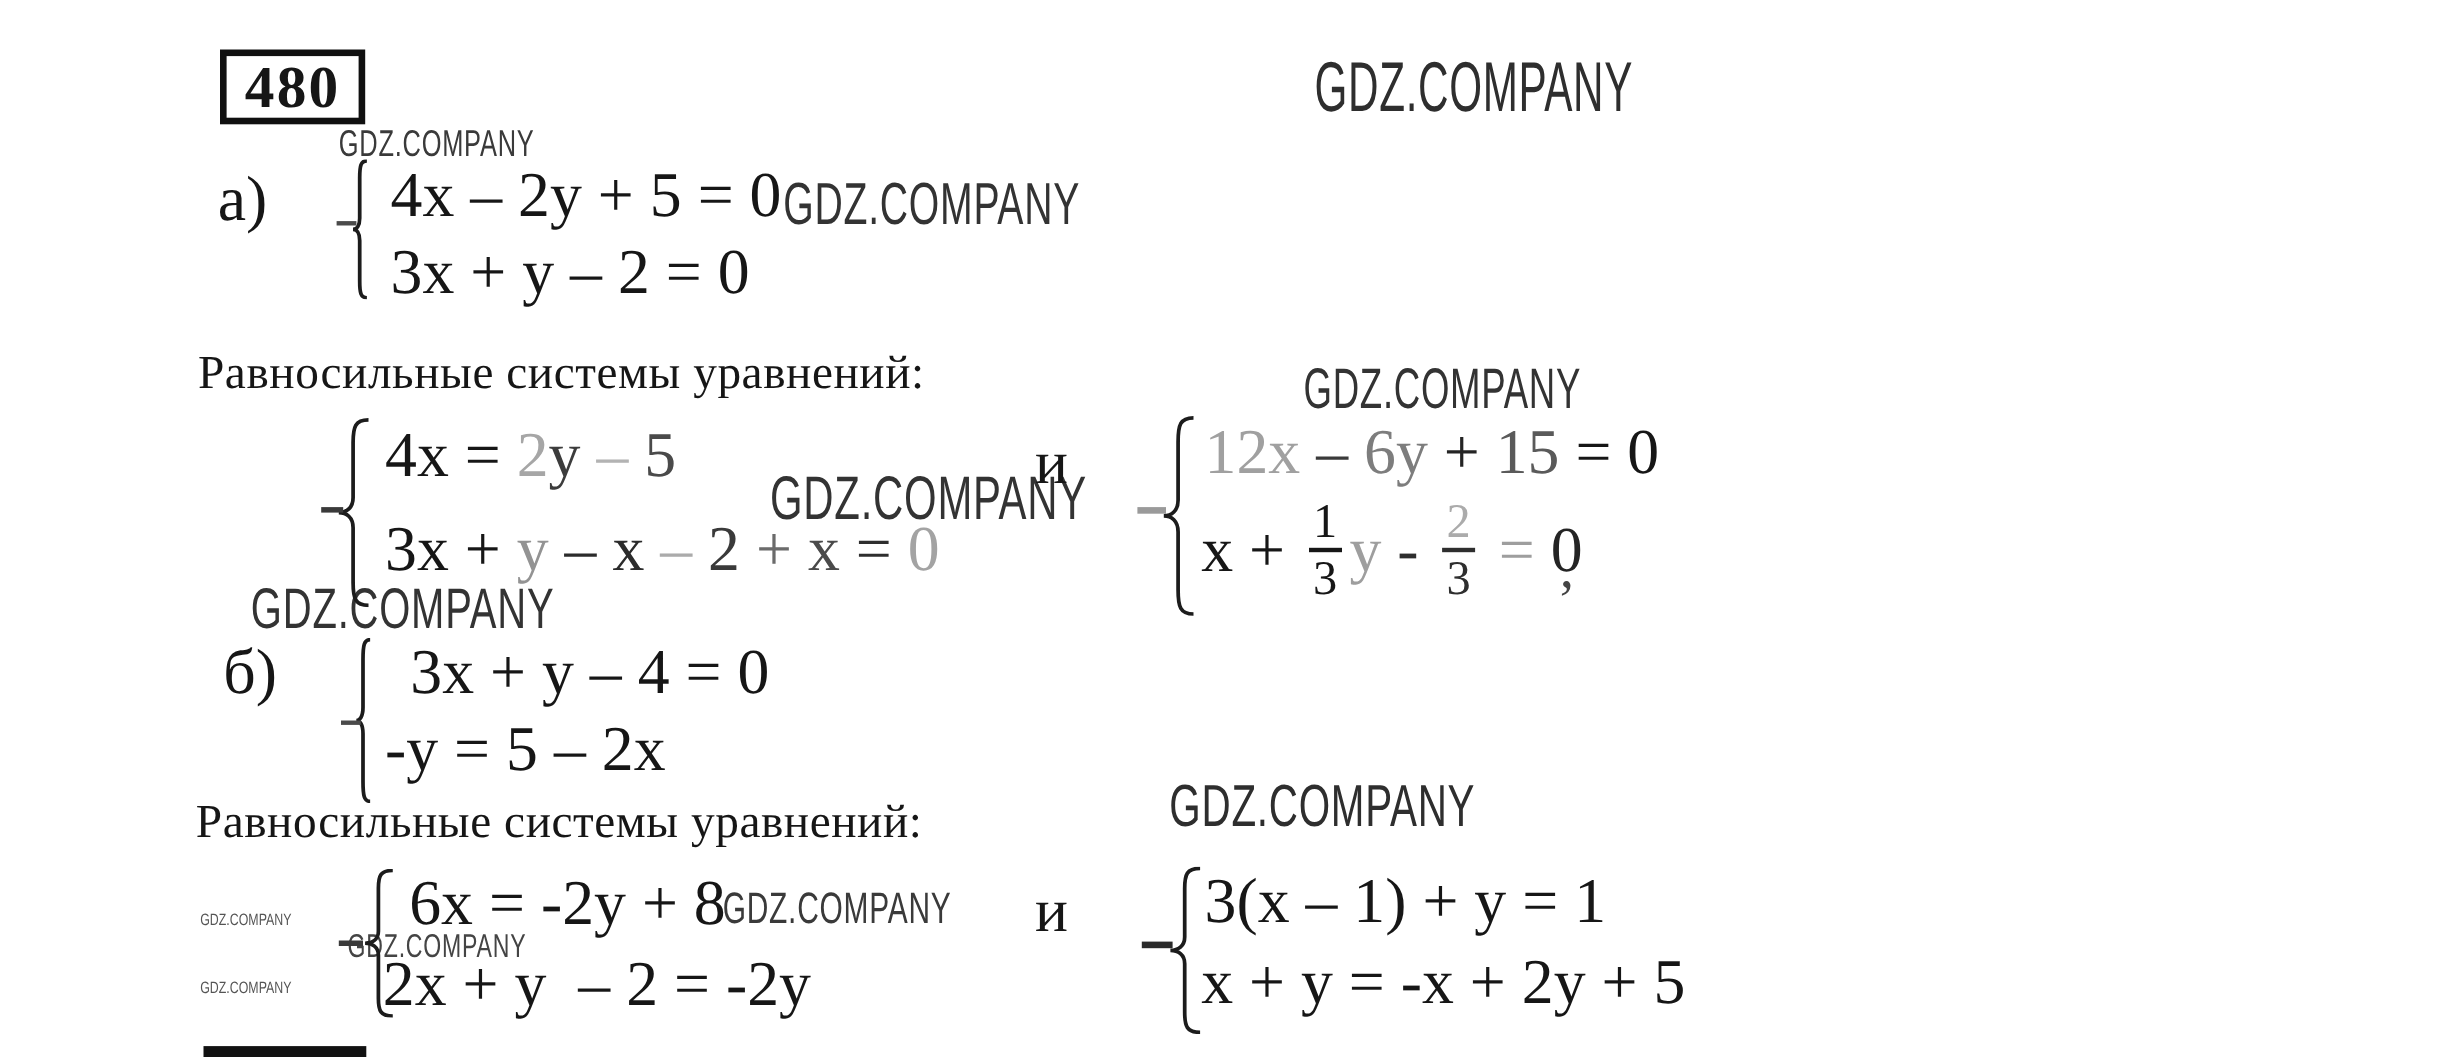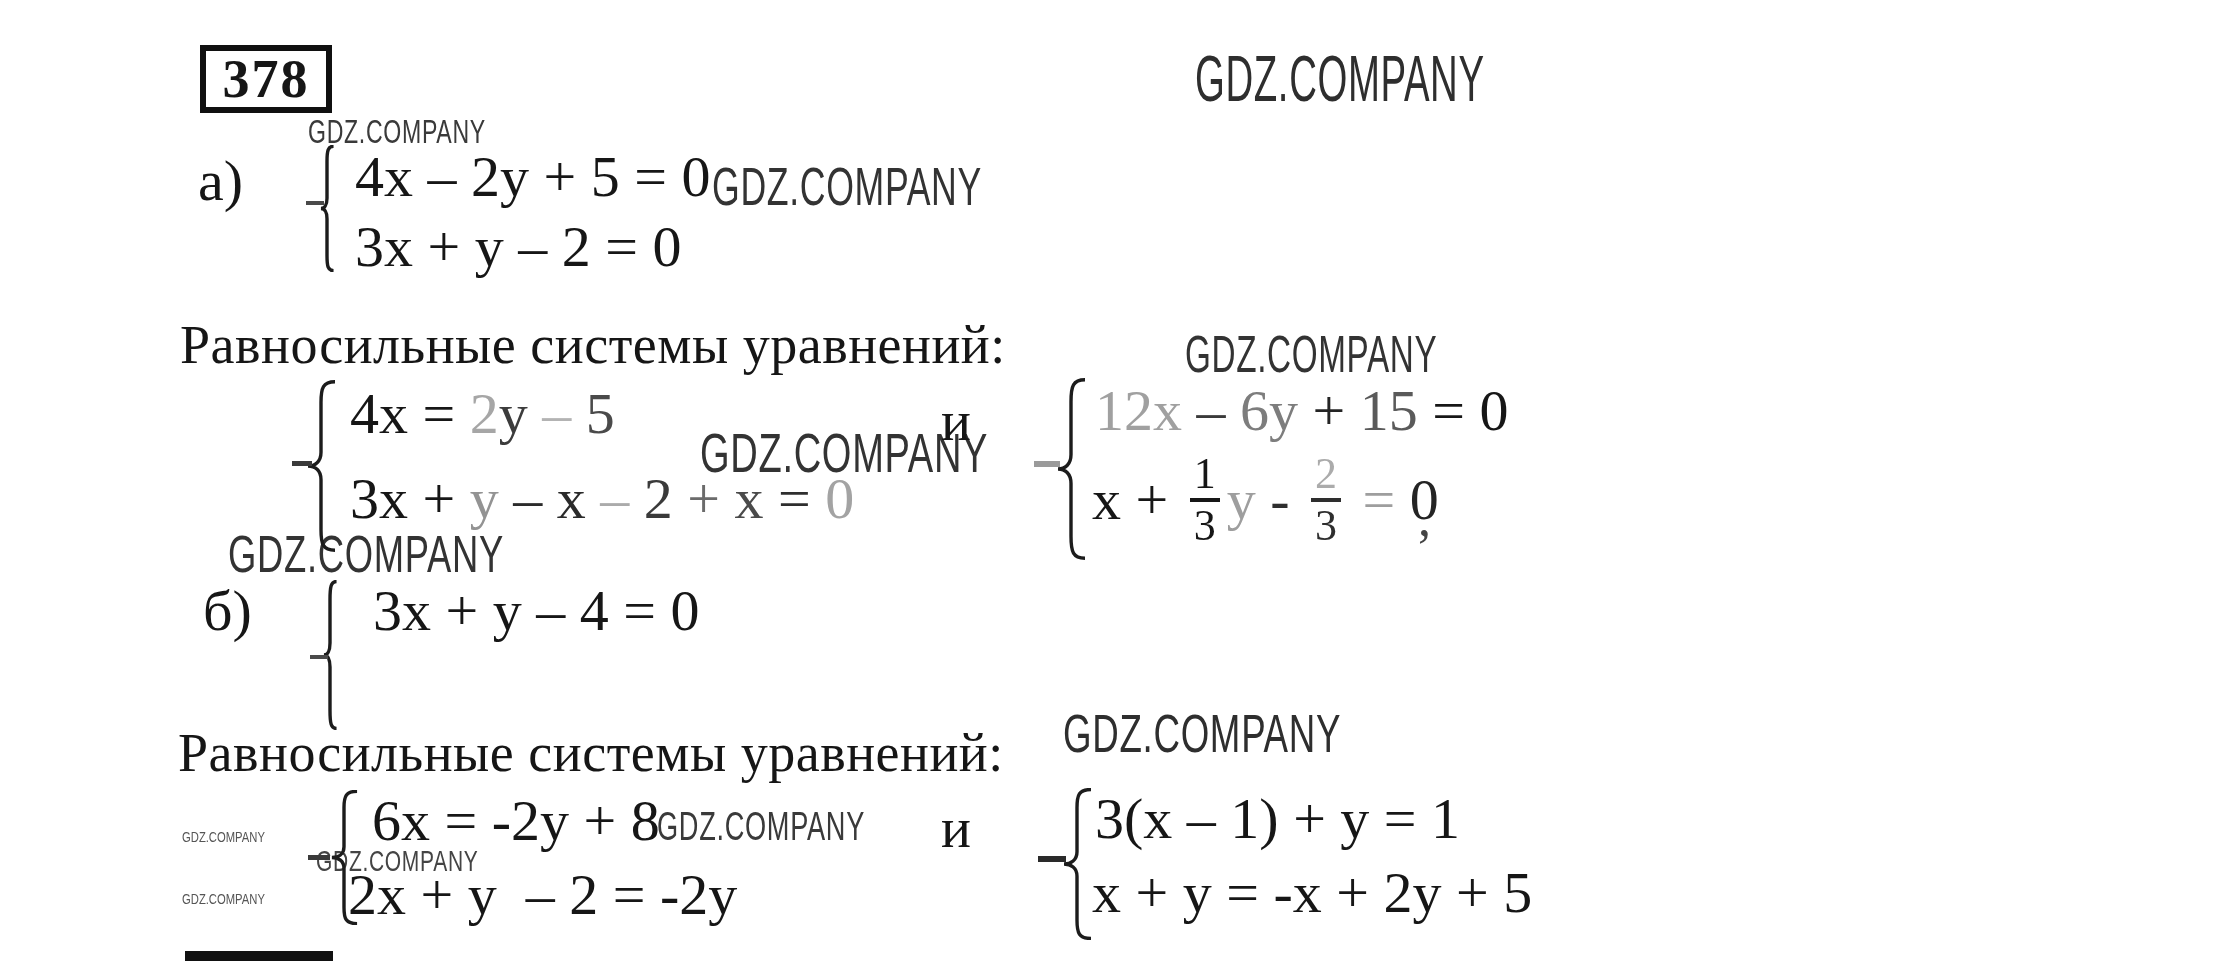--- a/index.html
+++ b/index.html
@@ -4,40 +4,40 @@
 <style>
   html,body{margin:0;padding:0;background:#ffffff;}
   .page{position:relative;width:2222px;height:961px;background:#ffffff;overflow:hidden;
         font-family:"Liberation Serif",serif;color:#161616;}
   .numbox{position:absolute;left:200px;top:45px;width:120px;height:56px;border:6px solid #101010;
           display:flex;align-items:center;justify-content:center;font-size:54px;font-weight:bold;
           letter-spacing:2px;background:#fff;}
   .wm{position:absolute;font-family:"Liberation Sans",sans-serif;transform-origin:left top;
       white-space:nowrap;letter-spacing:1px;font-weight:400;}
   .label{position:absolute;font-size:58px;line-height:1;}
-  .heading{position:absolute;font-size:54px;line-height:1;letter-spacing:0.5px;white-space:nowrap;}
+  .heading{position:absolute;font-size:43px;line-height:1;letter-spacing:0.5px;white-space:nowrap;}
   .eq{position:absolute;font-size:58px;line-height:1;white-space:pre;}
   .eq-frac{display:flex;align-items:center;height:104px;}
   .conj{position:absolute;font-size:56px;line-height:1;}
   .brace{position:absolute;}
   .brace path{fill:none;stroke:#1c1c1c;stroke-width:3.4;vector-effect:non-scaling-stroke;}
   .tick{position:absolute;height:6px;}
   .frac{display:inline-flex;flex-direction:column;align-items:center;vertical-align:middle;margin:0 7px;}
   .frac .num,.frac .den{font-size:44px;line-height:0.95;}
   .frac .bar{width:30px;height:4px;margin:3px 0;}
   .comma{position:absolute;font-size:52px;line-height:1;}
   .bottombar{position:absolute;left:185px;top:951px;width:148px;height:10px;background:#111;}
 </style>
 </head>
 <body>
 
 <div class="page">
 
   <div class="numbox">
-    <span>378</span>
+    <span>480</span>
   </div>
 
   <div class="wm" style="left:1195px;top:42px;font-size:64px;color:#2e2e2e;transform:scaleX(0.60);">GDZ.COMPANY</div>
   <div class="wm" style="left:308px;top:112px;font-size:34px;color:#3a3a3a;transform:scaleX(0.68);">GDZ.COMPANY</div>
   <div class="wm" style="left:712px;top:155px;font-size:54px;color:#333333;transform:scaleX(0.66);">GDZ.COMPANY</div>
   <div class="wm" style="left:1185px;top:324px;font-size:52px;color:#333333;transform:scaleX(0.64);">GDZ.COMPANY</div>
   <div class="wm" style="left:700px;top:420px;font-size:56px;color:#333333;transform:scaleX(0.68);">GDZ.COMPANY</div>
   <div class="wm" style="left:228px;top:524px;font-size:52px;color:#333333;transform:scaleX(0.70);">GDZ.COMPANY</div>
   <div class="wm" style="left:1063px;top:702px;font-size:54px;color:#2e2e2e;transform:scaleX(0.68);">GDZ.COMPANY</div>
   <div class="wm" style="left:182px;top:828px;font-size:15px;color:#555555;transform:scaleX(0.75);letter-spacing:0;">GDZ.COMPANY</div>
@@ -71,20 +71,21 @@
   <div class="eq" style="left:1095px;top:382px;"><span style="color: rgb(160, 160, 160);">12x</span><span style="color: rgb(58, 58, 58);"> – </span><span style="color: rgb(125, 125, 125);">6y</span><span style="color: rgb(36, 36, 36);"> + </span><span style="color: rgb(90, 90, 90);">15</span><span style="color: rgb(22, 22, 22);"> = 0</span></div>
   <div class="eq eq-frac" style="left:1092px;top:448px;"><span style="color: rgb(22, 22, 22);">x + </span><span class="frac"><span class="num" style="color: rgb(22, 22, 22);">1</span><span class="bar" style="background: rgb(22, 22, 22);"></span><span class="den" style="color: rgb(22, 22, 22);">3</span></span><span style="color: rgb(158, 158, 158);">y</span><span style="color: rgb(46, 46, 46);"> - </span><span class="frac"><span class="num" style="color: rgb(171, 171, 171);">2</span><span class="bar" style="background: rgb(46, 46, 46);"></span><span class="den" style="color: rgb(46, 46, 46);">3</span></span><span style="color: rgb(158, 158, 158);"> = </span><span style="color: rgb(36, 36, 36);">0</span></div>
   <div class="comma" style="left:1418px;top:492px;color:#444;">,</div>
 
   <div class="label" style="left:203px;top:582px;">б)</div>
   <svg class="brace" style="left:323px;top:580px;width:14px;height:150px;" viewBox="0 0 30 200" preserveAspectRatio="none">
     <path d="M29 2 C17 2 15 9 15 26 L15 84 C15 95 9 100 2 100 C9 100 15 105 15 116 L15 174 C15 191 17 198 29 198"></path>
   </svg>
   <div class="tick" style="left:310px;top:655px;width:18px;height:4px;background:#4a4a4a;"></div>
   <div class="eq" style="left:353px;top:582px;"><span style="color: rgb(22, 22, 22); margin-left: 20px;">3x + y – 4 = 0</span></div>
+  <div class="eq" style="left:350px;top:652px;"><span style="color: rgb(22, 22, 22);">-y = 5 – 2x</span></div>
 
   <div class="heading" style="left:178px;top:726px;">Равносильные системы уравнений:</div>
 
   <div class="tick" style="left:308px;top:855px;width:22px;height:5px;background:#3a3a3a;"></div>
   <svg class="brace" style="left:330px;top:790px;width:28px;height:135px;" viewBox="0 0 30 200" preserveAspectRatio="none">
     <path d="M29 2 C17 2 15 9 15 26 L15 84 C15 95 9 100 2 100 C9 100 15 105 15 116 L15 174 C15 191 17 198 29 198"></path>
   </svg>
   <div class="eq" style="left:372px;top:792px;"><span style="color: rgb(22, 22, 22);">6x = -2y + 8</span></div>
   <div class="eq" style="left:348px;top:866px;"><span style="color: rgb(22, 22, 22);">2x + y  – 2 = -2y</span></div>
 

